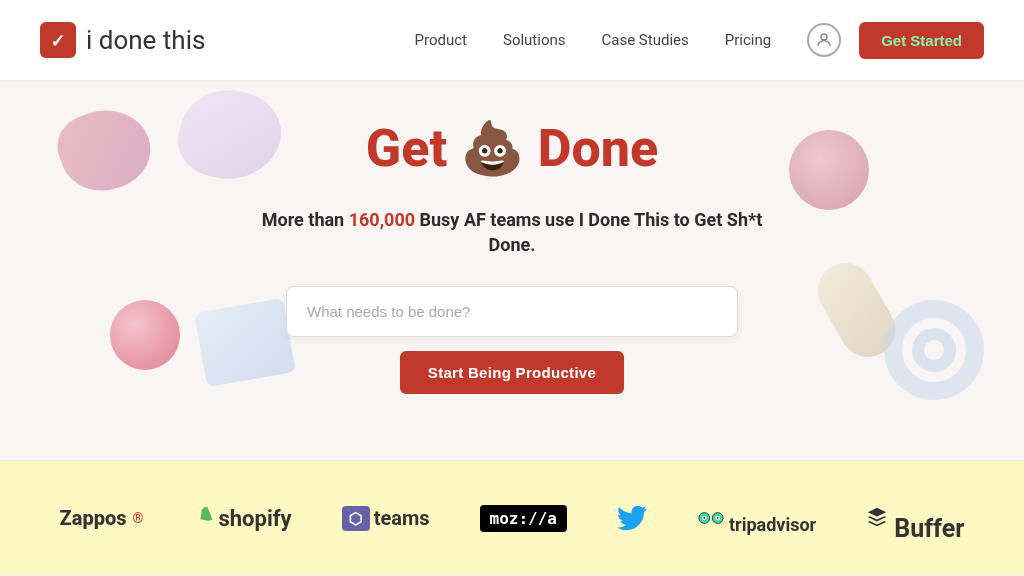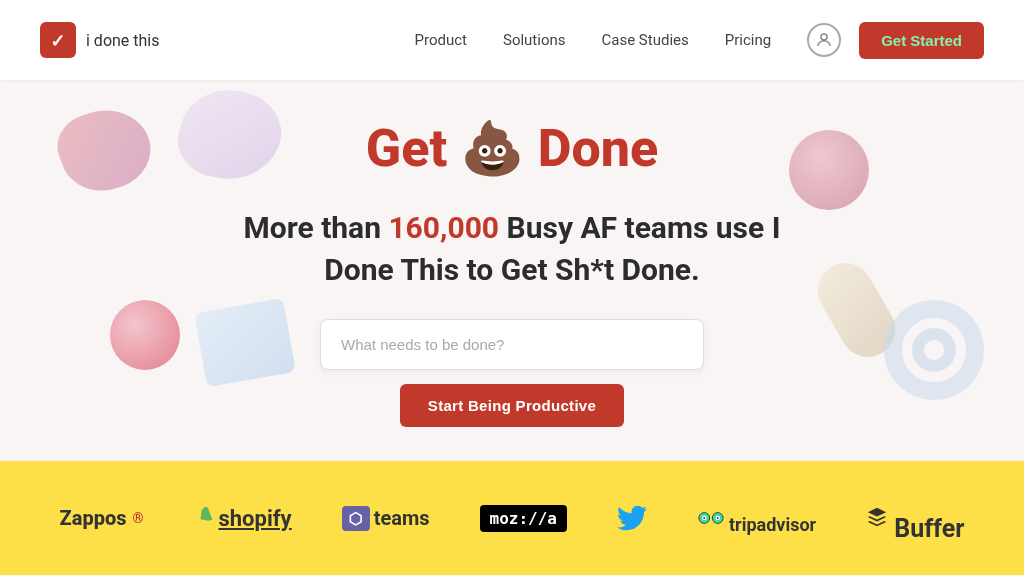--- a/index.html
+++ b/index.html
@@ -34,21 +34,21 @@
       background: #c0392b;
       border-radius: 6px;
       display: flex;
       align-items: center;
       justify-content: center;
       color: white;
       font-size: 18px;
       font-weight: bold;
     }
     .logo-text {
-      font-size: 16px;
+      font-size: 26px;
       color: #333;
       font-weight: 400;
     }
     .nav-links {
       display: flex;
       align-items: center;
       gap: 36px;
       margin-left: auto;
       margin-right: 36px;
       justify-content: flex-end;
@@ -175,38 +175,38 @@
       text-align: center;
     }
     .hero-title {
       font-size: 52px;
       font-weight: 800;
       color: #c0392b;
       margin-bottom: 30px;
       line-height: 1.1;
     }
     .hero-subtitle {
-      font-size: 30px;
+      font-size: 18px;
       font-weight: 700;
       color: #2c2c2c;
       line-height: 1.4;
       max-width: 540px;
       margin-bottom: 28px;
     }
     .hero-subtitle .highlight {
       color: #c0392b;
     }
     .hero-input-area {
       display: flex;
       flex-direction: column;
       align-items: center;
       gap: 14px;
     }
     .hero-input {
-      width: 384px;
+      width: 452px;
       padding: 16px 20px;
       border: 1px solid #ddd;
       border-radius: 8px;
       font-size: 15px;
       color: #666;
       background: white;
       outline: none;
       box-shadow: 0 2px 8px rgba(0,0,0,0.06);
     }
     .hero-input::placeholder { color: #aaa; }
@@ -217,40 +217,40 @@
       border-radius: 6px;
       padding: 13px 28px;
       font-size: 15px;
       font-weight: 700;
       cursor: pointer;
       letter-spacing: 0.3px;
     }
 
     
     .logos-bar {
-      background: #fde047;
+      background: #fef9c3;
       height: 115px;
       display: flex;
       align-items: center;
       justify-content: center;
       gap: 50px;
       padding: 0 60px;
       border-top: 1px solid #eee;
     }
     .logo-item {
       display: flex;
       align-items: center;
       gap: 6px;
       font-size: 22px;
       font-weight: 700;
       color: #333;
       white-space: nowrap;
     }
     .logo-zappos { color: #333; font-size: 18px; }
-    .logo-shopify { color: #333; font-size: 20px; text-decoration: underline; }
+    .logo-shopify { color: #333; font-size: 20px; }
     .logo-mozilla {
       background: #000;
       color: white;
       padding: 4px 10px;
       border-radius: 4px;
       font-size: 16px;
       font-family: monospace;
     }
     .logo-twitter { color: #1da1f2; font-size: 28px; }
 

